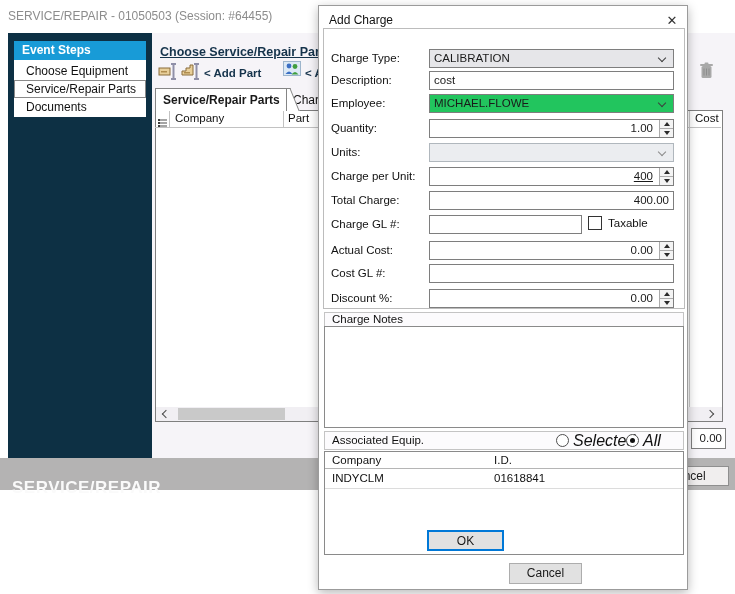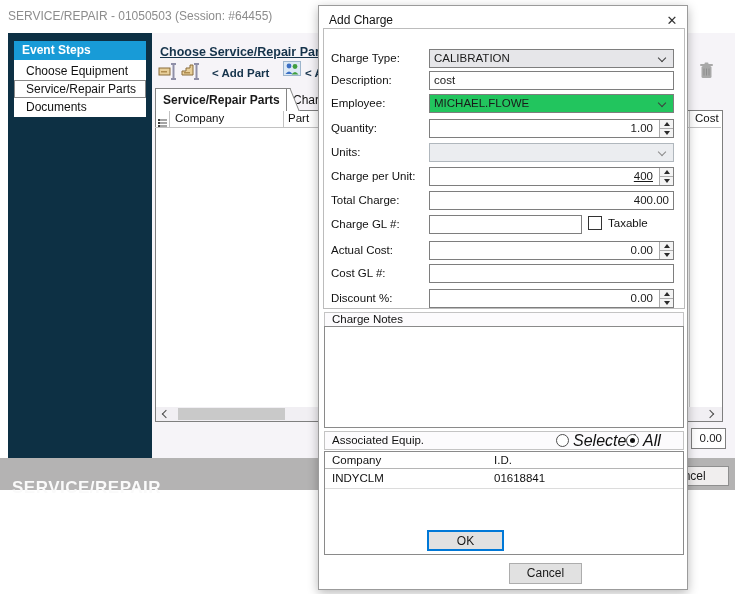--- a/index.html
+++ b/index.html
@@ -138,21 +138,21 @@
       <path d="M13 1 h5 M13 16 h5 M15.5 1 v15" stroke="#8f8fa8" stroke-width="2" fill="none"></path>
     </svg>
   </div>
   <div class="abs" style="left:181px; top:62px;">
     <svg width="20" height="18" viewBox="0 0 20 18">
       <path d="M1 13 v-4 h4 v-3 h4 v-3 h3 v10 z" fill="#e8cf9a" stroke="#8a6d3b"></path>
       <rect x="3" y="10" width="6" height="1.5" fill="#b08d4f"></rect>
       <path d="M13 2 h5 M13 17 h5 M15.5 2 v15" stroke="#8f8fa8" stroke-width="2" fill="none"></path>
     </svg>
   </div>
-  <div class="abs toolbar-label" style="left:204px;margin-left:8px;">&lt; Add Part</div>
+  <div class="abs toolbar-label" style="left:204px;">&lt; Add Part</div>
   <div class="abs" style="left:283px; top:60px;">
     <svg width="18" height="17" viewBox="0 0 18 17">
       <rect x="0.5" y="1.5" width="17" height="14" fill="#dce9f5" stroke="#9db5cc"></rect>
       <circle cx="6" cy="6" r="2.4" fill="#3b6fc4"></circle>
       <path d="M2.5 14 q3.5 -5 7 0 z" fill="#3b6fc4"></path>
       <circle cx="12" cy="6.5" r="2.4" fill="#3f9e3f"></circle>
       <path d="M8.5 14.5 q3.5 -5 7 0 z" fill="#3f9e3f"></path>
     </svg>
   </div>
   <div class="abs toolbar-label" style="left:305px;">&lt; A</div>

